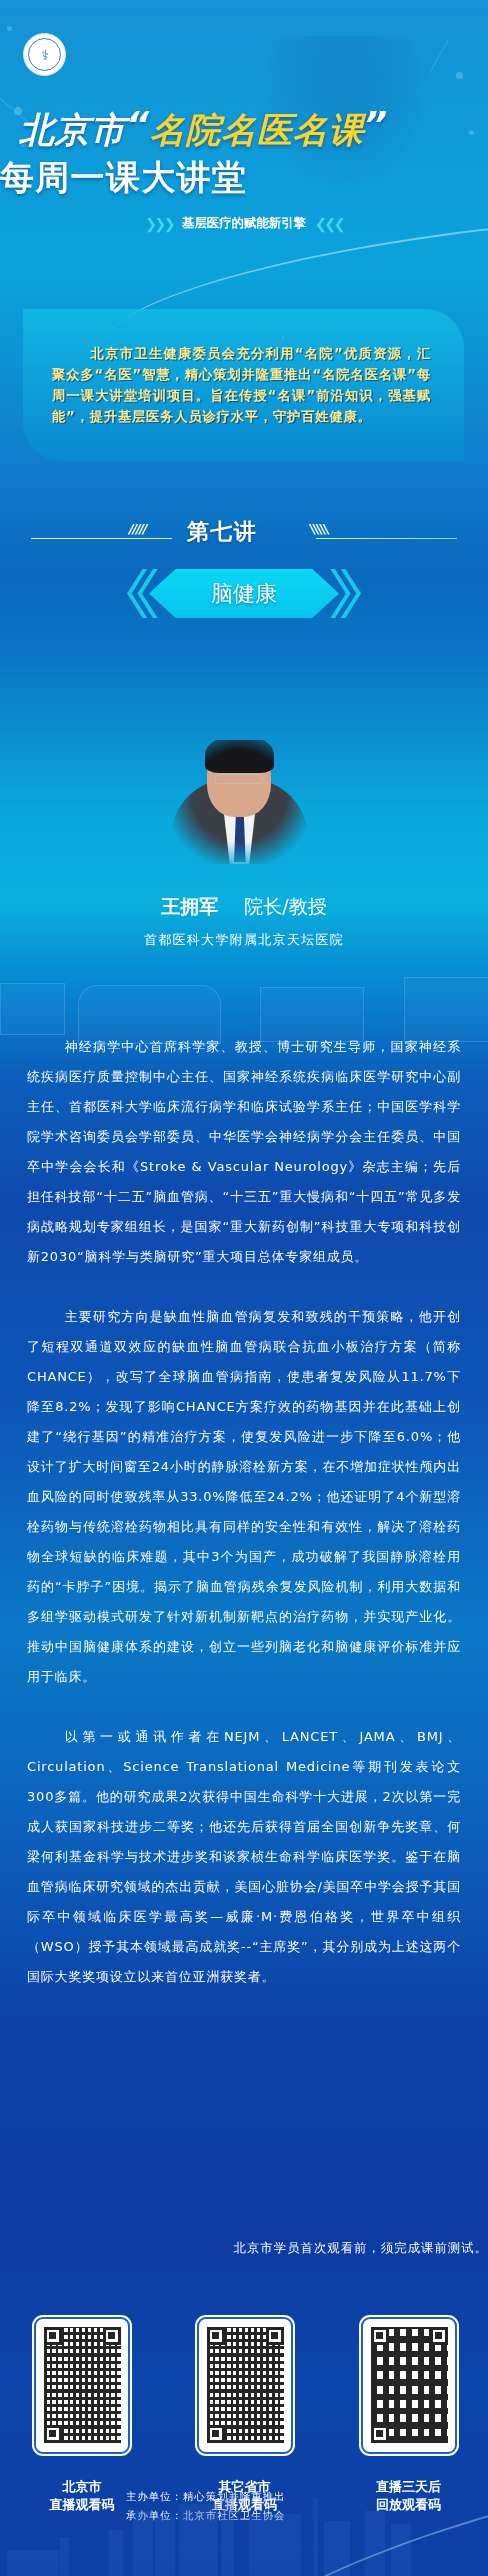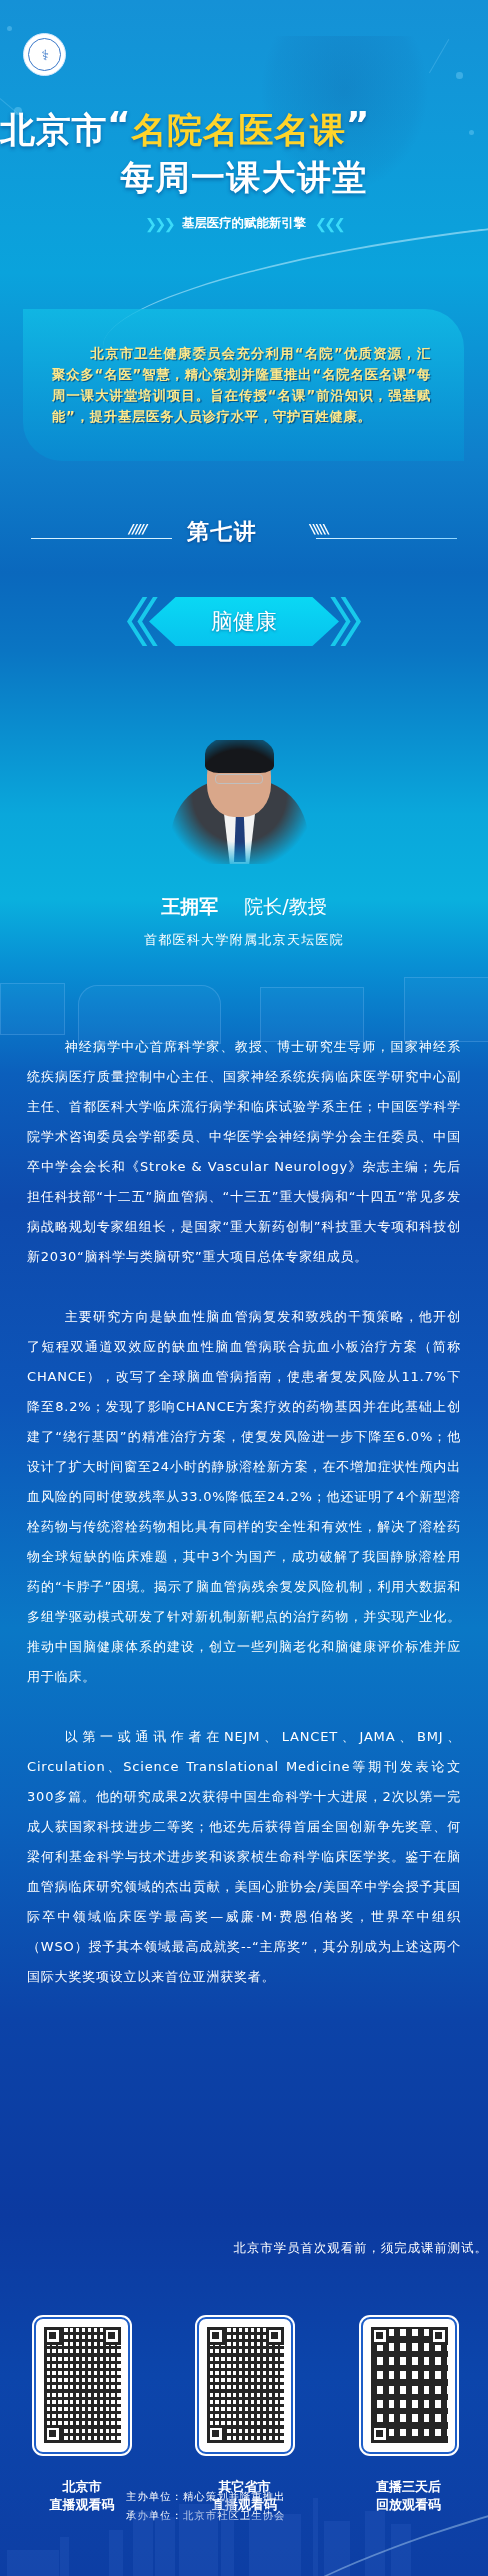--- a/index.html
+++ b/index.html
@@ -47,29 +47,30 @@
   .logo .inner {
     width: 33px; height: 33px; border-radius: 50%; border: 1px solid #3a78c9;
     display: flex; align-items: center; justify-content: center;
     color: #3a78c9; font-size: 14.3px; font-weight: bold;
   }
   .silhouette {
     position: absolute; left: 260px; top: 36px; width: 169px; height: 156px;
     background: radial-gradient(ellipse at 50% 35%, rgba(20,60,130,0.18) 0%, rgba(20,60,130,0.05) 60%, transparent 70%);
   }
   .title-line1 {
-    position: absolute; top: 104px; left: 0; width: 388px; text-align: left;
+    position: absolute; top: 104px; left: 0; width: 388px; text-align: right;
     font-size: 35px; font-weight: bold; letter-spacing: 0.7px;
     text-shadow: 0 2px 3.9px rgba(0,40,110,0.45);
+    font-style: italic;
   }
   .title-line1 .white { color: #ffffff; }
   .title-line1 .yellow { color: #ffd42a; }
   .title-line1 .quote { color: #ffffff; font-size: 36px; vertical-align: 5.2px; }
   .title-line2 {
-    position: absolute; top: 155px; left: 0; width: 488px; text-align: center;
+    position: absolute; top: 155px; left: 0; width: 488px; text-align: left;
     font-size: 34px; font-weight: bold; color: #ffffff; letter-spacing: 1.3px;
     text-shadow: 0 2px 3.9px rgba(0,40,110,0.45);
   }
   .subtitle {
     position: absolute; top: 215px; left: 0; width: 488px; text-align: center;
     font-size: 12.4px; font-weight: bold; color: #ffffff;
     display: flex; justify-content: center; align-items: center; gap: 9px;
   }
   .chev { color: #44e6ff; font-size: 14.3px; letter-spacing: -2.6px; font-weight: bold; opacity: 0.85; }
 
@@ -104,21 +105,21 @@
   .lecture-no .slashes.left { left: 129px; }
   .lecture-no .slashes.right { left: 311px; transform: scaleX(-1); }
   .lecture-no .label {
     position: absolute; left: 0; width: 444px; top: -1.3px; text-align: center;
     font-size: 22px; font-weight: bold; color: #ffffff; letter-spacing: 1.3px;
     text-shadow: 0 1.3px 2.6px rgba(0,30,90,0.5);
   }
 
   
   .topic {
-    position: absolute; left: 127px; top: 569px; width: 234px; height: 49px; margin-top: 28px;
+    position: absolute; left: 127px; top: 569px; width: 234px; height: 49px;
   }
   .topic .hex {
     position: absolute; left: 22px; top: 0; width: 190px; height: 49px;
     background: linear-gradient(180deg, #0ad8f4, #07c3ee);
     clip-path: polygon(14% 0, 86% 0, 100% 50%, 86% 100%, 14% 100%, 0 50%);
   }
   .topic .stripe { position: absolute; top: 0; width: 39px; height: 49px; background: #19d3ef; opacity: 0.9; }
   .topic .stripe.l1 { left: 0; clip-path: polygon(40% 0, 52% 0, 12% 50%, 52% 100%, 40% 100%, 0 50%); }
   .topic .stripe.l2 { left: 10.4px; clip-path: polygon(40% 0, 52% 0, 12% 50%, 52% 100%, 40% 100%, 0 50%); }
   .topic .stripe.r1 { right: 0; clip-path: polygon(48% 0, 60% 0, 100% 50%, 60% 100%, 48% 100%, 88% 50%); }

